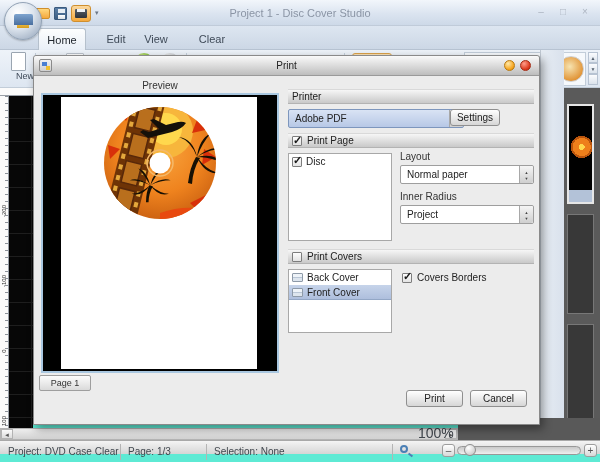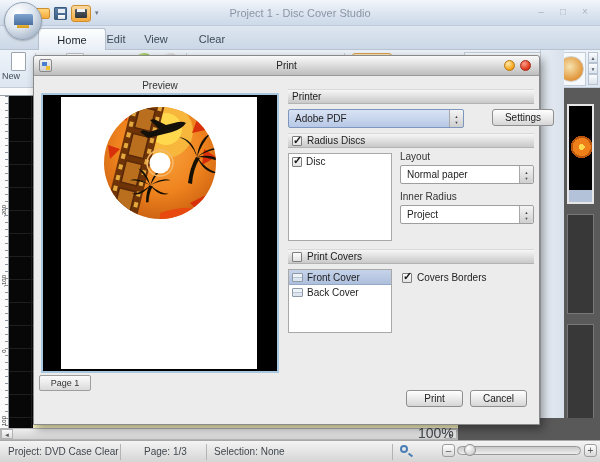--- a/index.html
+++ b/index.html
@@ -1,18 +1,18 @@
 <!DOCTYPE html>
 <html><head>
 <meta charset="utf-8">
 <style>
   * { box-sizing: border-box; margin: 0; padding: 0; }
   html,body { width:600px; height:462px; }
   body { font-family: "Liberation Sans", sans-serif; background:#cfd9e6; overflow:hidden; }
-  .app { position:relative; width:600px; height:462px; background:#fef9c3; overflow:hidden; }
+  .app { position:relative; width:600px; height:462px; background:#5eead4; overflow:hidden; }
 
   
   .titlebar { position:absolute; left:0; top:0; width:600px; height:26px;
     background:linear-gradient(#f2f6fb,#dbe4f0 55%,#cdd9e8); border-bottom:1px solid #c0cbd9; }
   .win-title { position:absolute; left:0; top:7px; width:100%; text-align:center;
     font-size:11px; color:#8b95a5; }
   .win-controls { position:absolute; right:6px; top:5px; display:flex; gap:4px; }
   .win-controls span { width:18px; height:14px; text-align:center; font-size:10px;
     color:#aeb6c2; line-height:14px; }
   .app-button { position:absolute; left:4px; top:2px; width:38px; height:38px; border-radius:50%;
@@ -39,21 +39,21 @@
   .tabrow { position:absolute; left:0; top:26px; width:600px; height:24px;
     background:linear-gradient(#dde6f1,#ccd7e5); border-bottom:1px solid #b7c3d2; }
   .tab { position:absolute; top:2px; height:22px; text-align:center; font-size:11px;
     color:#3f4a58; line-height:22px; }
   .tab.active { background:linear-gradient(#fdfefe,#e9eff7); border:1px solid #b5c0cc;
     border-bottom:none; border-radius:3px 3px 0 0; color:#20262e; }
 
   .ribbon { position:absolute; left:0; top:50px; width:600px; height:38px;
     background:linear-gradient(#eef3f9,#dde6f1); border-bottom:1px solid #c2cdd9; }
   .rsep { position:absolute; top:53px; width:1px; height:32px; background:#c3cedb; }
-  .new-group { position:absolute; left:2px; top:51px; width:32px; height:36px; text-align:left; }
+  .new-group { position:absolute; left:2px; top:51px; width:32px; height:36px; text-align:right; }
   .new-page-icon { margin:1px auto 0; width:15px; height:19px; background:#fff;
     border:1px solid #9aa5b1; border-radius:1px; }
   .new-label { font-size:9px; color:#3f4a58; display:block; }
   .new-caret { font-size:6px; color:#6a7686; }
   .rb-orange { position:absolute; left:38px; top:55px; width:22px; height:14px; border-radius:2px;
     background:linear-gradient(#ffd87e,#f5a93d); border:1px solid #d08f2a; }
   .rb-page { position:absolute; left:66px; top:53px; width:18px; height:22px;
     background:linear-gradient(#fdfdfd,#e3e7ec); border:1px solid #b9c1ca; border-radius:1px; }
   .rb-print { position:absolute; left:96px; top:57px; width:24px; height:15px; border-radius:2px;
     background:linear-gradient(#6a737e,#343b44); }
@@ -105,21 +105,21 @@
   .pthumb-bar { position:absolute; left:0; bottom:0; width:100%; height:12px; background:#b3c2d8; }
   .pthumb.dim { border:1px solid #777; background:#383838; }
   .pthumb.dim2 { top:236px; } .pthumb.dim3 { top:126px; }
   .dark-corner { position:absolute; left:458px; top:418px; width:142px; height:22px; background:#595959; }
   .hscrollbar { position:absolute; left:0; top:428px; width:458px; height:12px;
     background:linear-gradient(#eeeeee,#d2d2d2); border:1px solid #b3b3b3; }
   .hsb-arrow { position:absolute; top:0; width:12px; height:10px; text-align:center; font-size:6px;
     line-height:10px; color:#555; background:linear-gradient(#fafafa,#dcdcdc); border:1px solid #b3b3b3; }
 
   
-  .statusbar { position:absolute; left:0; top:440px; width:600px; height:22px;
+  .statusbar { position:absolute; left:0; top:440px; width:600px; height:14px;
     background:linear-gradient(#f4f4f4,#d5d5d5); border-top:1px solid #a8a8a8;
     font-size:10px; color:#41474e; }
   .sb-text { position:absolute; top:5px; }
   .sb-sep { position:absolute; top:3px; width:1px; height:16px; background:#b4b4b4; }
   .sb-mag { position:absolute; left:400px; top:445px; width:8px; height:8px; border:2px solid #4a7fb5;
     border-radius:50%; }
   .sb-mag::after { content:""; position:absolute; left:6px; top:7px; width:5px; height:2px;
     background:#4a7fb5; transform:rotate(40deg); }
   .sb-btn { position:absolute; top:444px; width:13px; height:13px; border-radius:3px; text-align:center;
     line-height:11px; font-size:10px; color:#555; background:linear-gradient(#ffffff,#d8d8d8);
@@ -204,21 +204,21 @@
   <div class="qat">
     <span class="qat-orange"></span>
     <span class="qat-save"></span>
     <span class="qat-print-wrap">
         <span class="qat-print"></span>
       </span>
     <span class="qat-caret">▾</span>
   </div>
 
   <div class="tabrow">
-    <div class="tab active" style="left:38px;width:68px">Home</div>
+    <div class="tab active" style="left:38px;width:48px">Home</div>
     <div class="tab" style="left:94px;width:44px">Edit</div>
     <div class="tab" style="left:134px;width:44px">View</div>
     <div class="tab" style="left:190px;width:44px">Clear</div>
   </div>
 
   <div class="ribbon"></div>
   <div class="new-group">
     <div class="new-page-icon"></div>
     <span class="new-label">New</span>
     <span class="new-caret">▾</span>
@@ -276,21 +276,21 @@
   </div>
   <div class="dark-corner"></div>
   <div class="hscrollbar">
     <span class="hsb-arrow" style="left:0">◄</span>
     <span class="hsb-arrow" style="right:0">►</span>
   </div>
 
   <div class="statusbar">
     <span class="sb-text" style="left:8px">Project: DVD Case Clear</span>
     <span class="sb-sep" style="left:120px"></span>
-    <span class="sb-text" style="left:144px">Page: 1/3</span>
+    <span class="sb-text" style="left:128px">Page: 1/3</span>
     <span class="sb-sep" style="left:206px"></span>
     <span class="sb-text" style="left:214px">Selection: None</span>
     <span class="sb-sep" style="left:392px"></span>
   </div>
   <div class="sb-mag"></div>
   <span class="sb-text" style="position:absolute;left:418px;top:425px;font-size:14px;color:#41474e">100%</span>
   <div class="sb-btn" style="left:442px">–</div>
   <div class="sb-track"></div>
   <div class="sb-thumb"></div>
   <div class="sb-btn" style="left:584px">+</div>
@@ -375,27 +375,27 @@
     <div class="sechead" style="top:33px">
       <span>Printer</span>
     </div>
     <div class="combo blue" style="left:254px;top:53px;width:176px">
       <span class="txt">Adobe PDF</span>
       <span class="stepper">
         <span>▲</span>
           <span>▼</span>
       </span>
     </div>
-    <div class="btn" style="left:458px;top:53px;width:62px">Settings</div>
+    <div class="btn" style="left:416px;top:53px;width:50px">Settings</div>
 
     <div class="sechead" style="top:77px">
       <span class="cb">
         <span class="mark">✓</span>
       </span>
-      <span>Radius Discs</span>
+      <span>Print Page</span>
     </div>
     <div class="listbox" style="top:97px;height:88px">
       <div class="list-item">
         <span class="cb">
           <span class="mark">✓</span>
         </span>
         <span>Disc</span>
       </div>
     </div>
     <div class="field-label" style="left:366px;top:95px">Layout</div>
@@ -413,28 +413,28 @@
         <span>▲</span>
           <span>▼</span>
       </span>
     </div>
 
     <div class="sechead" style="top:193px">
       <span class="cb"></span>
       <span>Print Covers</span>
     </div>
     <div class="listbox" style="top:213px;height:64px">
+      <div class="list-item">
+        <span class="cover-glyph"></span>
+        <span>Back Cover</span>
+      </div>
       <div class="list-item selected">
         <span class="cover-glyph"></span>
         <span>Front Cover</span>
       </div>
-      <div class="list-item">
-        <span class="cover-glyph"></span>
-        <span>Back Cover</span>
-      </div>
     </div>
     <div class="cb-row" style="left:368px;top:216px">
       <span class="cb">
         <span class="mark">✓</span>
       </span>
       <span>Covers Borders</span>
     </div>
 
     <div class="btn" style="left:372px;top:334px;width:57px">Print</div>
     <div class="btn" style="left:436px;top:334px;width:57px">Cancel</div>

